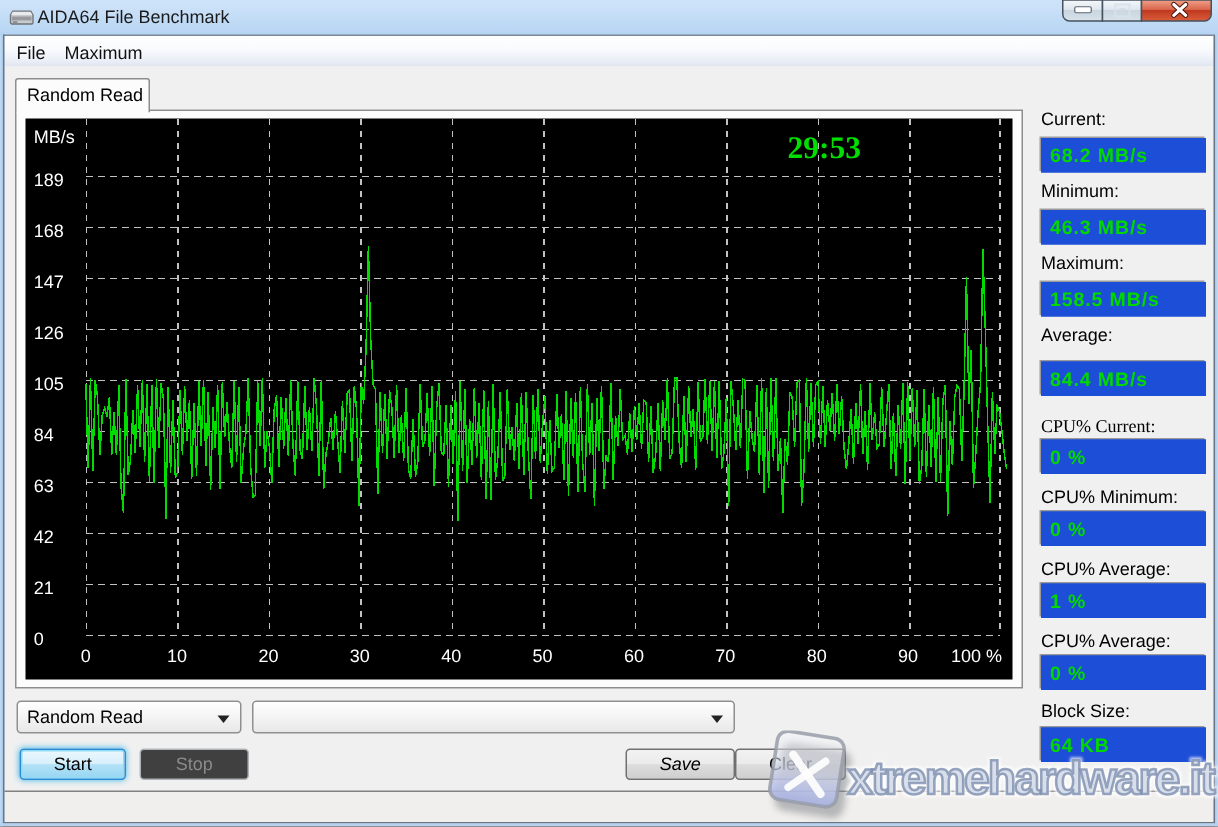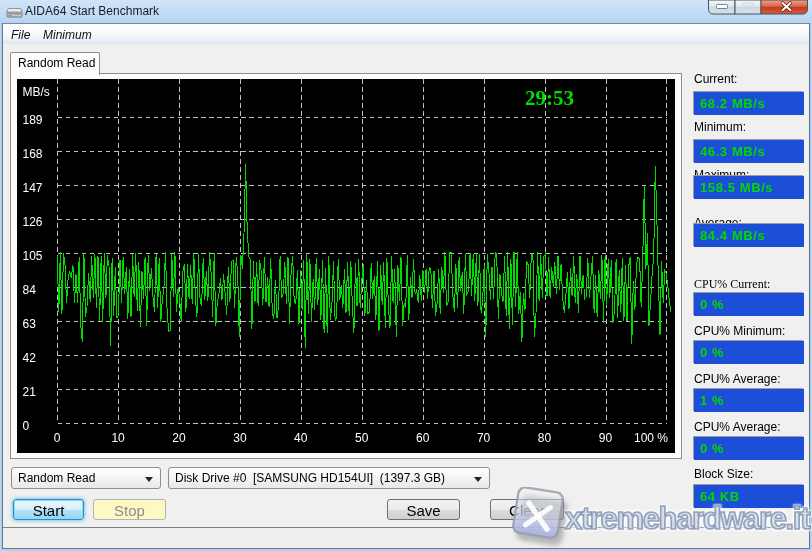--- a/index.html
+++ b/index.html
@@ -13,21 +13,21 @@
   #borderL{left:0;top:24px;width:2px;height:527px;background:linear-gradient(90deg,#c3dcf5,#a5c7e8);}
   #borderL2{left:2px;top:23px;width:1px;height:525px;background:#67758a;}
   #borderR{left:810px;top:24px;width:2px;height:527px;background:linear-gradient(90deg,#a5c7e8,#c3dcf5);}
   #borderR2{left:809px;top:23px;width:1px;height:525px;background:#67758a;}
   #borderB{left:0;top:549px;width:812px;height:2px;background:#b6d2ee;}
   #borderB2{left:2px;top:548px;width:808px;height:1px;background:#67758a;}
   #cliptop{left:2px;top:23px;width:807px;height:1px;background:#7b8794;}
   
   #menubar{left:3px;top:24px;width:806px;height:20px;
     background:linear-gradient(180deg,#ffffff 0%,#f8fafd 45%,#e9edf6 85%,#dfe5f1 100%);}
-  #menubar .mi{position:absolute;top:4px;font-size:12px;color:#101010;font-style:italic;}
+  #menubar .mi{position:absolute;top:4px;font-size:12px;color:#101010;}
   
   #client{left:3px;top:44px;width:806px;height:483px;background:#f0f0f0;}
   #bstrip{left:3px;top:527px;width:806px;height:21px;background:#f1efed;border-top:1px solid #808080;}
   
   #tabpage{left:10px;top:73px;width:670px;height:384px;background:#fcfcfc;border:1px solid #8d8d8d;}
   #tab{left:10px;top:52px;width:88px;height:22px;background:#fcfcfc;border:1px solid #8d8d8d;border-bottom:none;
        border-radius:2px 2px 0 0;}
   #tabtext{left:18px;top:56px;font-size:12px;color:#000;}
   
   .plabel{position:absolute;left:694px;font-size:12px;color:#000;}
@@ -36,42 +36,42 @@
   .pbox span{position:absolute;left:3px;top:1px;font-size:13px;font-weight:bold;color:#00d800;letter-spacing:0.6px;}
   
   .combo{position:absolute;height:20px;border:1px solid #8e8f8f;border-radius:3px;
      background:linear-gradient(180deg,#ffffff 0%,#f4f4f4 50%,#e8e8e8 100%);}
   .combo .ct{position:absolute;left:6px;top:3px;font-size:12px;color:#000;white-space:nowrap;}
   .combo .arr{position:absolute;right:7px;top:9px;width:0;height:0;
      border-left:4px solid transparent;border-right:4px solid transparent;border-top:5px solid #222;}
   
   .btn{position:absolute;height:17px;border:1px solid #707070;border-radius:3px;
      background:linear-gradient(180deg,#f2f2f2 0%,#ebebeb 50%,#dddddd 51%,#cfcfcf 100%);
-     font-size:15px;color:#000;text-align:center;padding-top:2px;}
+     font-size:12px;color:#000;text-align:center;padding-top:2px;}
   #bstart{border:1px solid #2a8dd4;box-shadow:0 0 0 1px #8fdbf6 inset, 0 0 4px #3fb4e8;
      background:linear-gradient(180deg,#ecf7fd 0%,#d7effb 50%,#b4e2f7 51%,#95d5f2 100%);}
-  #bstop{border:1px solid #b0b4b8;color:#8a8a8a;background:#fef9c3;}
+  #bstop{border:1px solid #b0b4b8;color:#8a8a8a;background:#404040;}
   
   #wmtext{left:565px;top:501px;font-size:31px;font-weight:bold;
      color:rgba(206,214,229,0.8);letter-spacing:-1.35px;
      -webkit-text-stroke:1.7px rgba(125,142,175,0.8);
      text-shadow:0 0 2px rgba(255,255,255,0.9),2px 2px 2px rgba(255,255,255,0.75),-2px -2px 2px rgba(255,255,255,0.75),2px -2px 2px rgba(255,255,255,0.75),-2px 2px 2px rgba(255,255,255,0.75);}
 </style>
 </head>
 <body>
 <div class="abs" id="titlebar"></div>
 <div class="abs" id="titleicon" style="left:6px;top:5px;">
 <svg width="17" height="12" viewBox="0 0 17 12">
  <path d="M2.5 1.5 H14.5 L16 4 V9 a1 1 0 0 1 -1 1 H2 a1 1 0 0 1 -1 -1 V4 Z" fill="#c8cbce" stroke="#6f7377" stroke-width="0.9"></path>
  <path d="M2.5 1.8 H14.3 L15.6 4 H1.4 Z" fill="#e8eaec"></path>
  <rect x="2" y="5" width="13" height="2.6" fill="#97999c"></rect>
  <rect x="2.6" y="8.2" width="3" height="1" fill="#7e8082"></rect>
 </svg>
 </div>
-<div class="abs" id="titletext">AIDA64 Start Benchmark</div>
+<div class="abs" id="titletext">AIDA64 File Benchmark</div>
 
 <div class="abs" id="winbtns" style="left:707px;top:0;width:102px;height:15px;">
 <svg width="102" height="15" viewBox="0 0 102 15">
  <defs>
   <linearGradient id="gb" x1="0" y1="0" x2="0" y2="1">
    <stop offset="0" stop-color="#f5f8fb"></stop>
           <stop offset="0.45" stop-color="#dfe7ee"></stop>
    <stop offset="0.5" stop-color="#c9d5e0"></stop>
           <stop offset="1" stop-color="#d8e2ea"></stop>
   </linearGradient>
@@ -89,21 +89,21 @@
  <rect x="36.5" y="3" width="9.5" height="8" fill="none" stroke="#d9e1e9" stroke-width="1.5" opacity="0.85"></rect>
  <rect x="39" y="5.5" width="4.5" height="3" fill="#cfd9e2" opacity="0.8"></rect>
  <path d="M75.5 3 L83.5 10.2 M83.5 3 L75.5 10.2" stroke="#4a1408" stroke-width="3.4" stroke-linecap="round"></path>
  <path d="M75.5 3 L83.5 10.2 M83.5 3 L75.5 10.2" stroke="#ffffff" stroke-width="2.1" stroke-linecap="round"></path>
 </svg>
 </div>
 
 <div class="abs" id="cliptop"></div>
 <div class="abs" id="menubar">
   <div class="mi" style="left:8px;">File</div>
-  <div class="mi" style="left:40px;">Minimum</div>
+  <div class="mi" style="left:40px;">Maximum</div>
 </div>
 <div class="abs" id="client"></div>
 <div class="abs" id="bstrip"></div>
 <div class="abs" id="borderL"></div>
 <div class="abs" id="borderL2"></div>
 <div class="abs" id="borderR"></div>
 <div class="abs" id="borderR2"></div>
 <div class="abs" id="borderB2"></div>
 <div class="abs" id="borderB"></div>
 
@@ -169,25 +169,25 @@
 
 <div class="plabel" style="top:72px;">Current:</div>
 <div class="pbox" style="top:92px;">
     <span>68.2 MB/s</span>
   </div>
 <div class="plabel" style="top:120px;">Minimum:</div>
 <div class="pbox" style="top:140px;text-decoration:underline;">
     <span>46.3 MB/s</span>
   </div>
 <div class="plabel" style="top:168px;">Maximum:</div>
-<div class="pbox" style="top:176px;">
+<div class="pbox" style="top:188px;">
     <span>158.5 MB/s</span>
   </div>
 <div class="plabel" style="top:216px;">Average:</div>
-<div class="pbox" style="top:224px;">
+<div class="pbox" style="top:241px;">
     <span>84.4 MB/s</span>
   </div>
 <div class="plabel" style="top:277px;font-family:Liberation Serif, serif;">CPU% Current:</div>
 <div class="pbox" style="top:293px;">
     <span>0 %</span>
   </div>
 <div class="plabel" style="top:324px;">CPU% Minimum:</div>
 <div class="pbox" style="top:341px;">
     <span>0 %</span>
   </div>
@@ -202,27 +202,26 @@
 <div class="plabel" style="top:467px;">Block Size:</div>
 <div class="pbox" style="top:485px;">
     <span>64 KB</span>
   </div>
 
 <div class="combo" style="left:11px;top:467px;width:148px;">
   <div class="ct">Random Read</div>
     <div class="arr"></div>
 </div>
 <div class="combo" style="left:168px;top:467px;width:320px;">
-  <div class="ct">Disk Drive #0&nbsp;&nbsp;[SAMSUNG HD154UI]&nbsp;&nbsp;(1397.3 GB)</div>
     <div class="arr"></div>
 </div>
 
 <div class="btn" id="bstart" style="left:13px;top:499px;width:69px;">Start</div>
 <div class="btn" id="bstop" style="left:93px;top:499px;width:71px;">Stop</div>
-<div class="btn" style="left:387px;top:499px;width:71px;">Save</div>
+<div class="btn" style="left:417px;top:499px;width:71px;font-style:italic;">Save</div>
 <div class="btn" style="left:490px;top:499px;width:72px;">Clear</div>
 
 <div class="abs" id="wmbadge" style="left:509px;top:487px;width:66px;height:64px;">
 <svg width="66" height="64" viewBox="0 0 66 64">
  <defs>
   <linearGradient id="wg" x1="0" y1="0" x2="0" y2="1">
    <stop offset="0" stop-color="#f6f8fb" stop-opacity="0.3"></stop>
    <stop offset="0.45" stop-color="#e2e6f4" stop-opacity="0.5"></stop>
    <stop offset="0.72" stop-color="#c2c9ec" stop-opacity="0.8"></stop>
    <stop offset="1" stop-color="#a8b2e4" stop-opacity="0.9"></stop>

